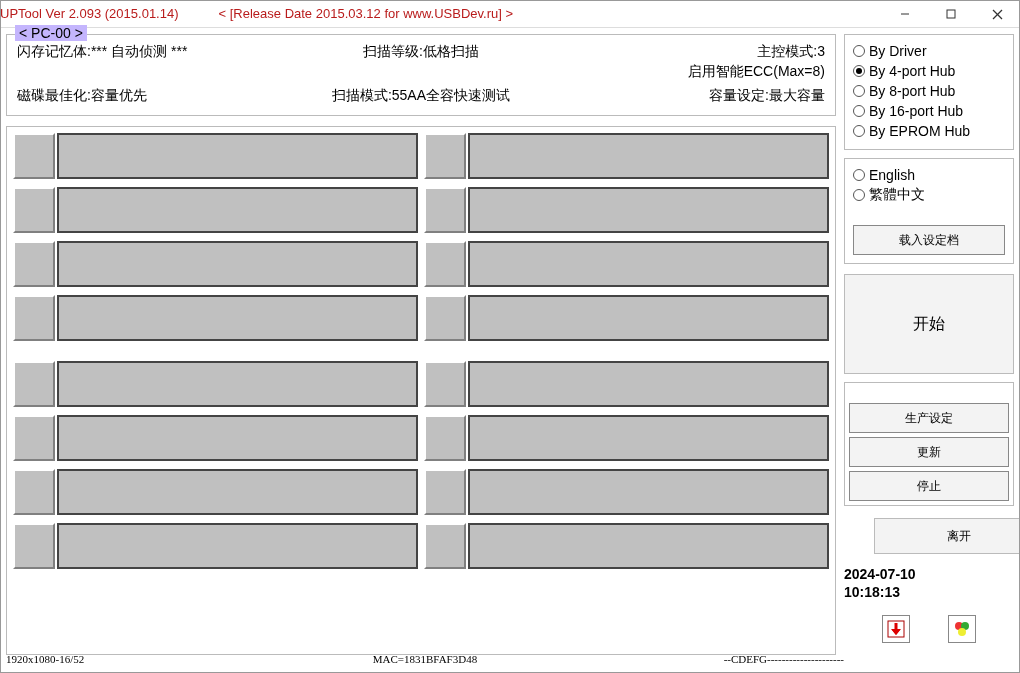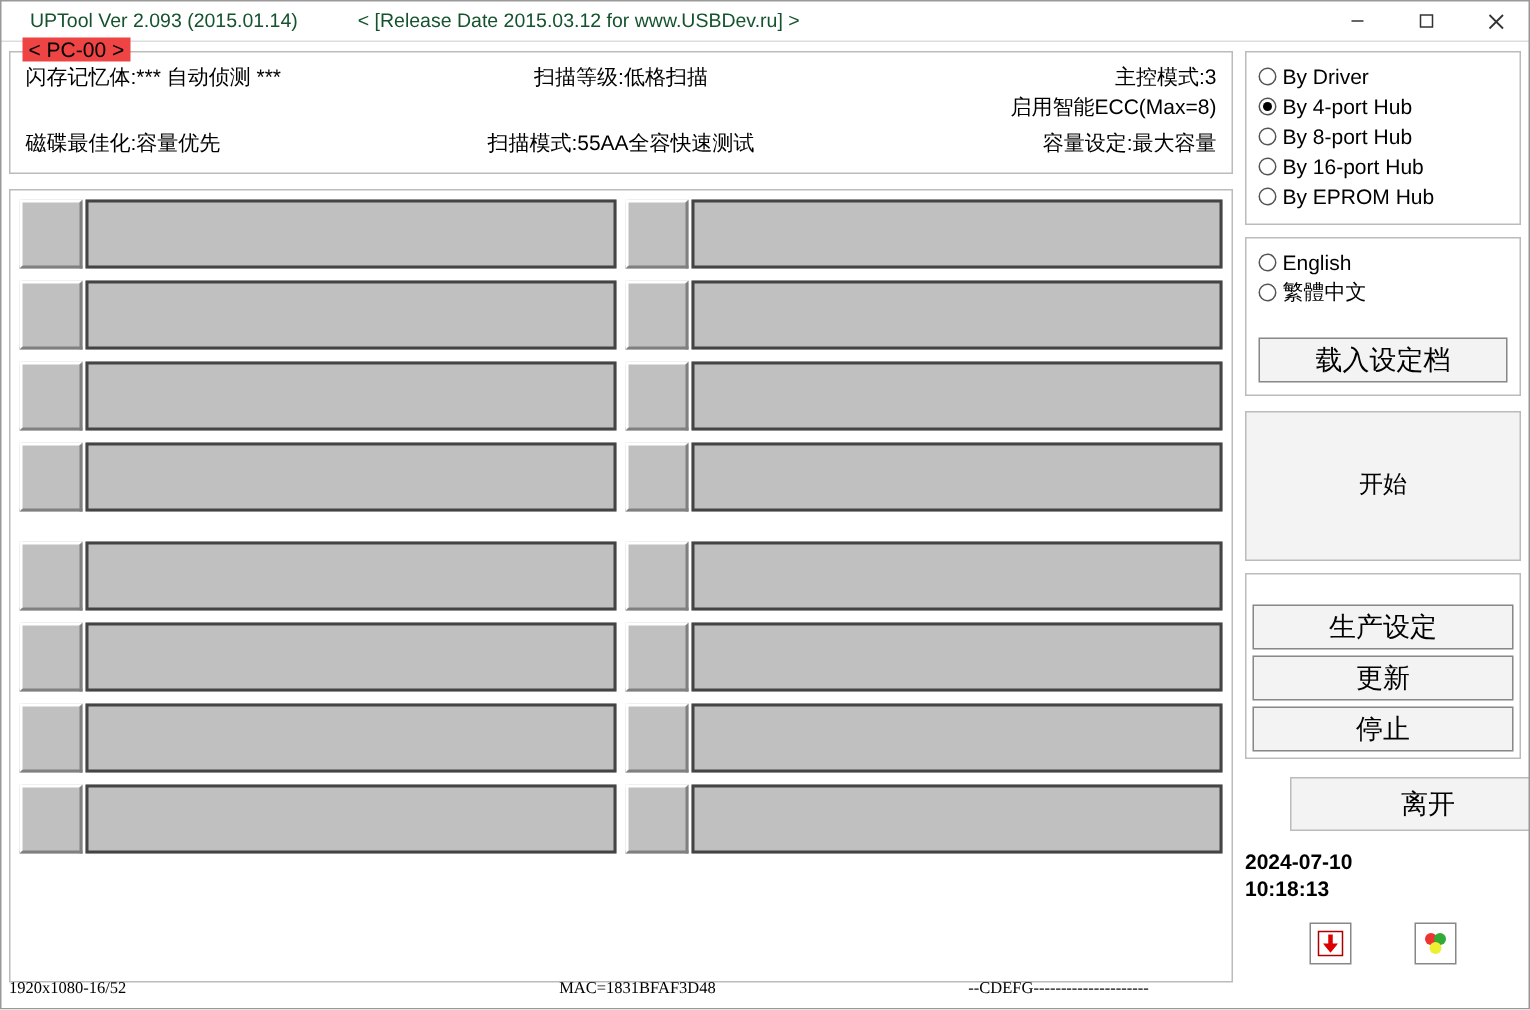--- a/index.html
+++ b/index.html
@@ -14,23 +14,23 @@
     position: relative;
   }
 
   
   .titlebar {
     height: 28px;
     background: #fff;
     border-bottom: 1px solid #ddd;
     display: flex;
     align-items: center;
-    padding-left: 20px;
+    padding-left: 0;
     font-size: 13px;
-    color: #14532d;
+    color: #b91c1c;
     position: relative;
   }
   .titlebar .title-app { margin-right: 40px; }
   .titlebar .title-release { }
   .win-controls {
     position: absolute;
     right: 0;
     top: 0;
     height: 28px;
     display: flex;
@@ -66,21 +66,21 @@
   .pc-group {
     border: 1px solid #bbb;
     padding: 6px 10px 10px 10px;
     position: relative;
     margin-bottom: 6px;
   }
   .pc-group-legend {
     position: absolute;
     top: -10px;
     left: 8px;
-    background: #ef4444;
+    background: #c4b5fd;
     padding: 0 4px;
     font-size: 14px;
   }
 
   .pc-info-rows {
     display:flex;
     flex-direction:column;
     gap:14px;
     margin-top:2px;
   }
@@ -127,21 +127,21 @@
     justify-content:center;
   }
   .slot-right {
     flex:1;
     background:#c0c0c0;
     border:2px solid #444;
   }
 
   
   .right-panel {
-    width: 184px;
+    width: 170px;
     display:flex;
     flex-direction:column;
     gap:8px;
   }
 
   .radio-group {
     border:1px solid #bbb;
     padding:6px 8px 8px 8px;
   }
   .radio-row {
@@ -174,21 +174,21 @@
     flex-direction:column;
     gap:16px;
   }
 
   .btn {
     display:block;
     width:100%;
     height:30px;
     background:#f3f3f3;
     border:1px solid #888;
-    font-size:18px;
+    font-size:12px;
     cursor:default;
     text-align:center;
     line-height:28px;
     margin-top:4px;
   }
   .btn.big {
     height:100px;
     font-size:16px;
     line-height:98px;
     border:1px solid #bbb;
@@ -225,21 +225,21 @@
     right:176px;
     bottom:4px;
     height:20px;
     display:flex;
     font-family: Liberation Serif, serif;
     font-size:11px;
     align-items:center;
   }
   .statusbar .s1 { flex:0 0 33%; }
   .statusbar .s2 { flex:0 0 34%; text-align:center; }
-  .statusbar .s3 { flex:0 0 33%; text-align:center; }
+  .statusbar .s3 { flex:0 0 33%; text-align:right; }
 
   .outer-border {
     position:absolute;
     left:0; top:0; right:0; bottom:0;
     border:1px solid #999;
     pointer-events:none;
   }
 </style>
 </head>
 <body>

